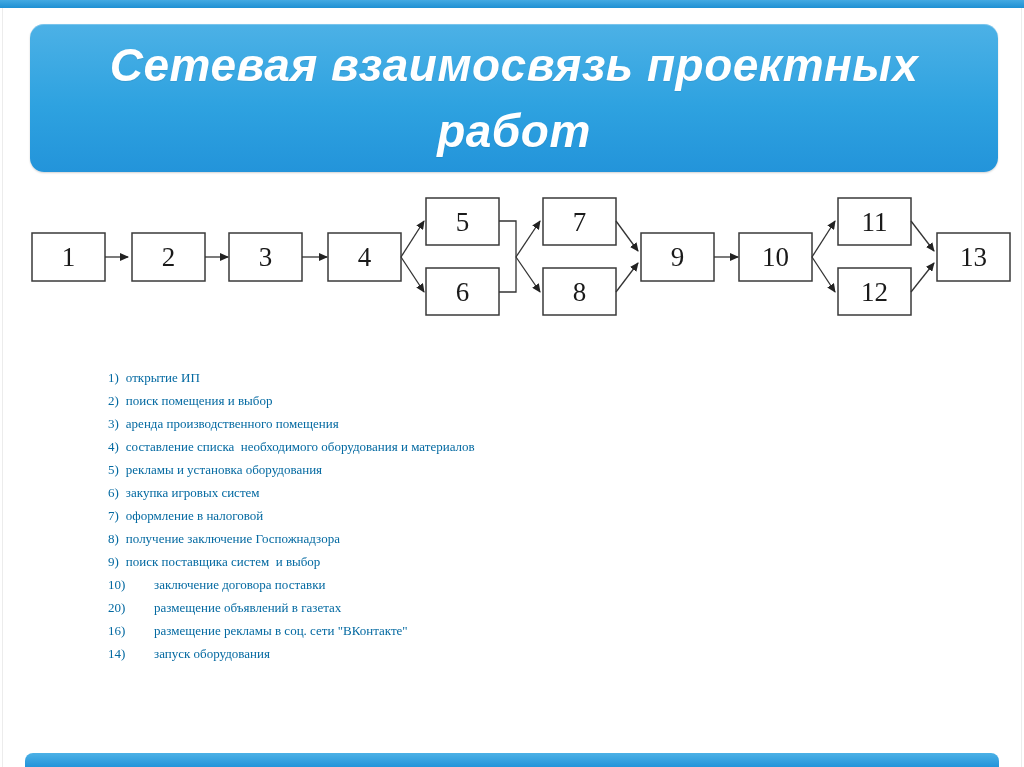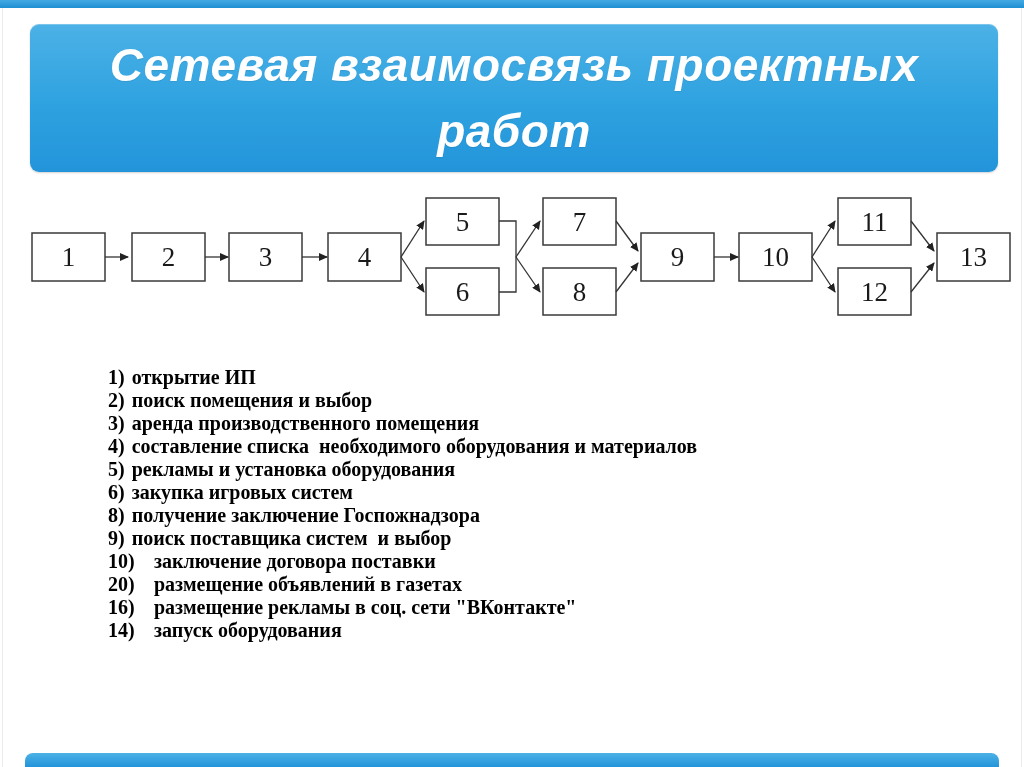--- a/index.html
+++ b/index.html
@@ -17,41 +17,41 @@
     position:absolute;left:0;top:0;width:100%;height:8px;
     background:linear-gradient(to bottom,var(--strip-top,#43a9e2),var(--strip-bottom,#1f90d3));
   }
   .bottom-bar{
     position:absolute;left:25px;right:25px;bottom:0;height:14px;
     border-radius:8px 8px 0 0;
     background:linear-gradient(to bottom,var(--banner-top,#4cb1e6),var(--banner-bottom,#2394da));
   }
   .banner{
     position:absolute;left:30px;top:24px;width:968px;height:148px;
-    border-radius:9px;
+    border-radius:14px;
     background:linear-gradient(to bottom,var(--banner-top,#4cb1e6) 0%,var(--banner-mid,#2ea2e0) 55%,var(--banner-bottom,#2394da) 100%);
     box-shadow:0 1px 2px rgba(0,0,0,0.18), inset 0 1px 0 rgba(255,255,255,0.25);
     display:flex;flex-direction:column;justify-content:center;align-items:center;
   }
   .banner .title-line{
     color:#ffffff;font-size:46px;line-height:66px;font-weight:700;font-style:italic;
     letter-spacing:0.5px;text-align:center;white-space:nowrap;
     text-shadow:0 1px 1px rgba(0,0,0,0.08);
   }
   .diagram{position:absolute;left:0;top:190px;width:1024px;height:145px;}
   .diagram rect{fill:#ffffff;stroke:#3a3a3a;stroke-width:1.5;}
   .diagram line, .diagram polyline{stroke:#333333;stroke-width:1.3;fill:none;}
   .diagram text{
     font-family:"Liberation Serif",serif;font-size:27px;fill:#1a1a1a;
     text-anchor:middle;
   }
   .activity-list{
     position:absolute;left:108px;top:366px;margin:0;padding:0;list-style:none;
-    font-family:"Liberation Serif",serif;font-weight:700;font-size:20px;
-    line-height:23px;color:#000000;
+    font-family:"Liberation Serif",serif;font-weight:400;font-size:13px;
+    line-height:23px;color:#0369a1;
   }
   .activity-list li{white-space:pre-wrap;}
   .activity-list .num{display:inline-block;margin-right:7px;}
   .activity-list li.wide .num{min-width:30px;margin-right:16px;}
 </style>
 </head>
 <body>
 
 <div class="slide">
 
@@ -122,20 +122,21 @@
     <text x="973.5" y="76">13</text>
   </svg>
 
   <ol class="activity-list">
       <li><span class="num">1)</span><span>открытие ИП</span></li>
       <li><span class="num">2)</span><span>поиск помещения и выбор</span></li>
       <li><span class="num">3)</span><span>аренда производственного помещения</span></li>
       <li><span class="num">4)</span><span>составление списка  необходимого оборудования и материалов</span></li>
       <li><span class="num">5)</span><span>рекламы и установка оборудования</span></li>
       <li><span class="num">6)</span><span>закупка игровых систем</span></li>
+      <li><span class="num">7)</span><span>оформление в налоговой</span></li>
       <li><span class="num">8)</span><span>получение заключение Госпожнадзора</span></li>
       <li><span class="num">9)</span><span>поиск поставщика систем  и выбор</span></li>
       <li class="wide"><span class="num">10)</span><span>заключение договора поставки</span></li>
       <li class="wide"><span class="num">20)</span><span>размещение объявлений в газетах</span></li>
       <li class="wide"><span class="num">16)</span><span>размещение рекламы в соц. сети "ВКонтакте"</span></li>
       <li class="wide"><span class="num">14)</span><span>запуск оборудования</span></li>
     </ol>
 
   <div class="bottom-bar"></div>
 </div>

